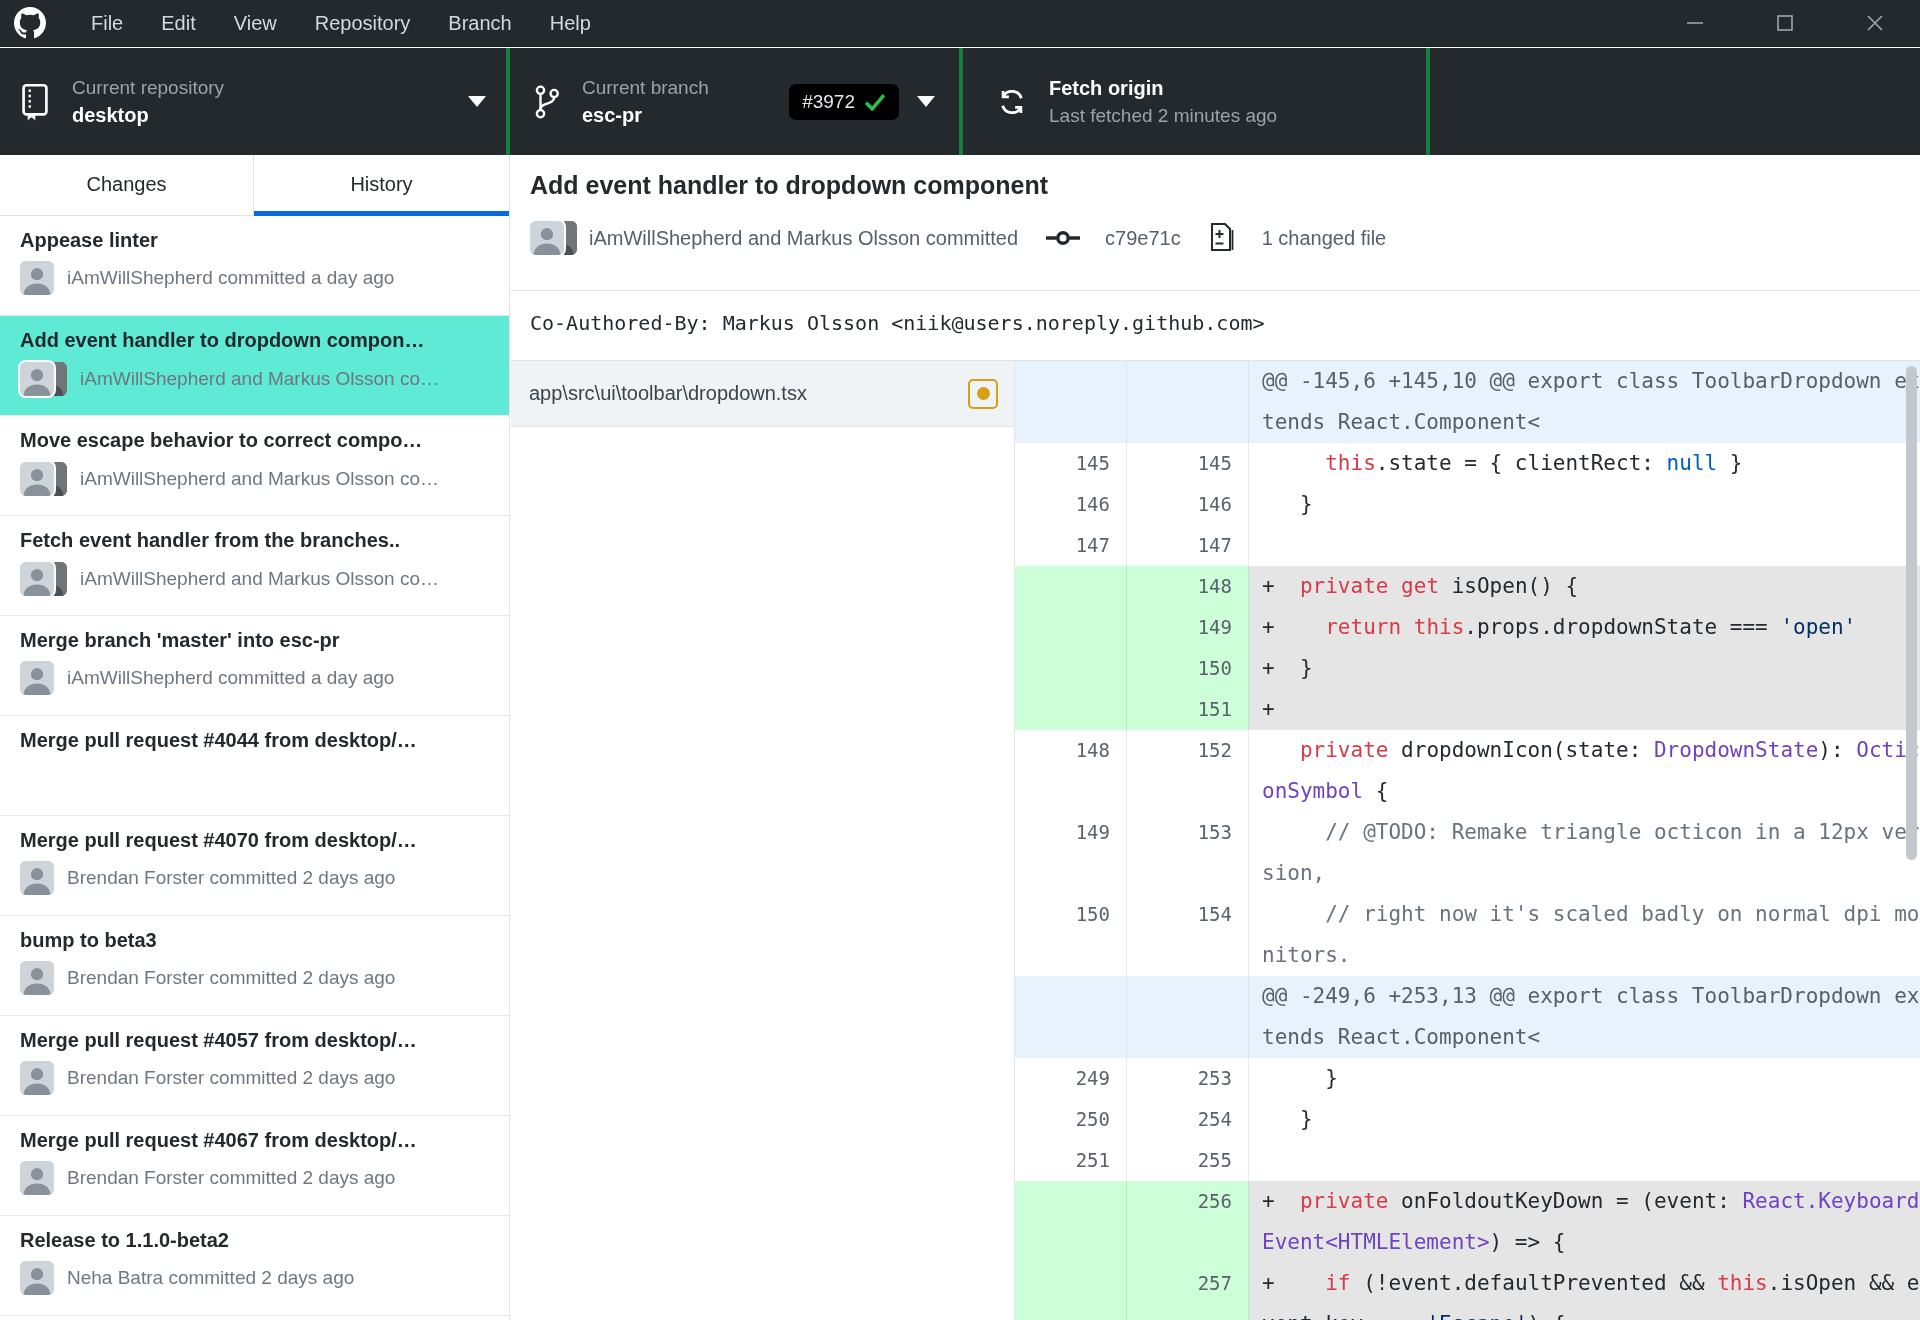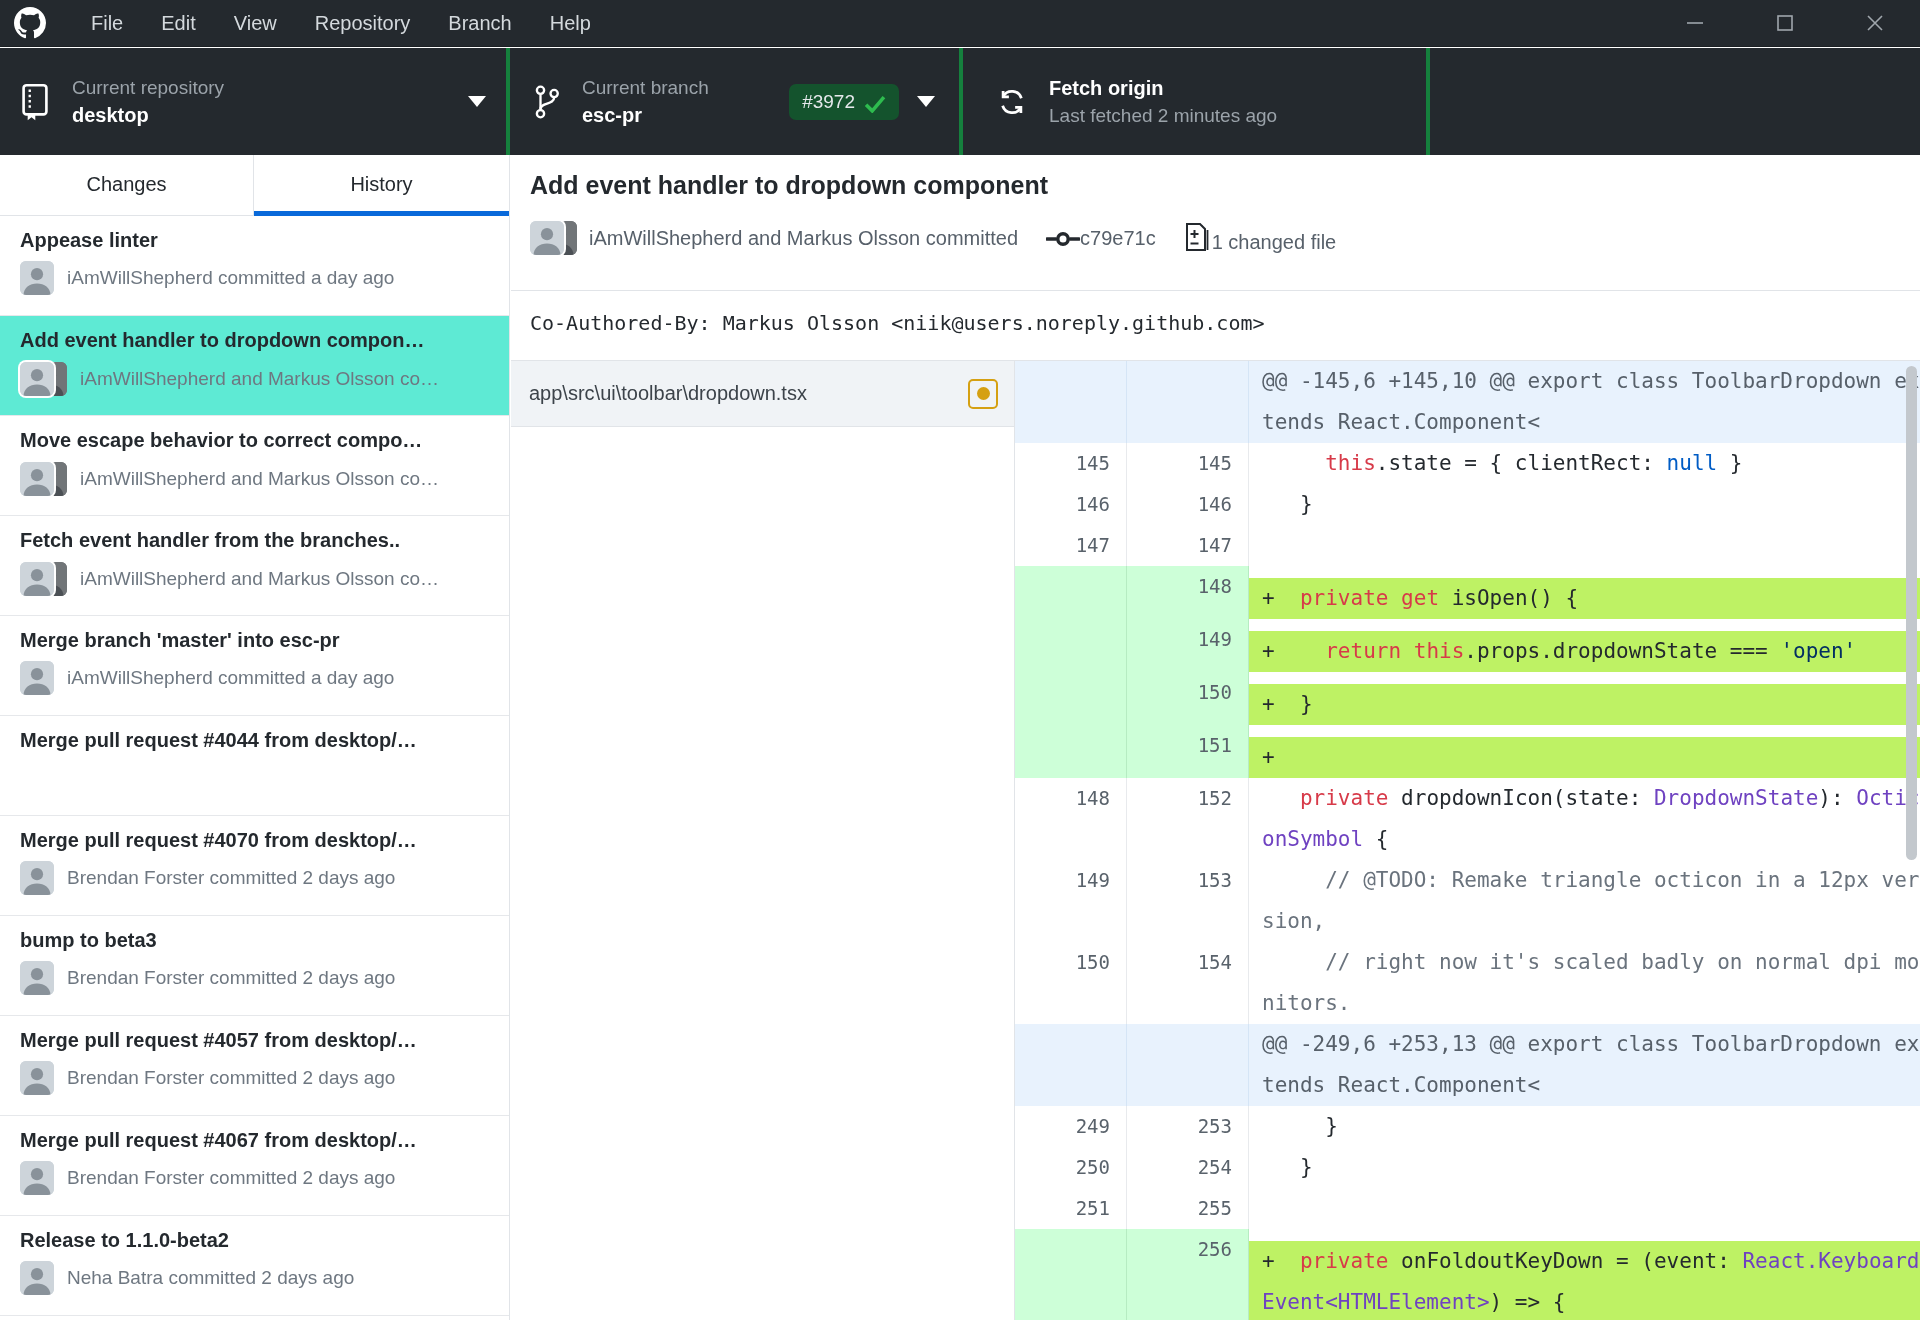--- a/index.html
+++ b/index.html
@@ -21,21 +21,21 @@
   .tb-repo{width:510px;padding:0 20px;}
   .tb-branch{width:453px;padding:0 24px;}
   .tb-fetch{width:467px;padding:0 34px;}
   .tb-icon{flex:none;margin-right:22px;}
   .tb-text{display:flex;flex-direction:column;gap:5px;}
   .tb-label{font-size:19px;color:#9ba3aa;}
   .tb-value{font-size:20px;font-weight:bold;color:#ffffff;}
   .tb-sub{font-size:19px;color:#9ba3aa;}
   .caret{width:0;height:0;border-left:9px solid transparent;border-right:9px solid transparent;
     border-top:11px solid #ffffff;margin-left:auto;}
-  .pr-badge{display:flex;align-items:flex-end;gap:9px;background:#14532d;border-radius:7px;
+  .pr-badge{display:flex;align-items:center;gap:9px;background:#000000;border-radius:7px;
     padding:7px 13px;margin-left:auto;margin-right:18px;}
   .pr-badge span{color:#e6e9ec;font-size:19px;}
 
   
   .sidebar{position:absolute;left:0;top:155px;width:510px;height:1165px;background:#fff;
     border-right:1px solid #e1e4e8;overflow:hidden;}
   .tabbar{display:flex;height:61px;border-bottom:1px solid #e1e4e8;}
   .tab{width:254px;text-align:center;font-size:20px;color:#24292e;line-height:58px;height:61px;cursor:pointer;}
   .tab.first{border-right:1px solid #e1e4e8;}
   .tab.active{border-bottom:5px solid #0969da;width:255px;}
@@ -52,21 +52,21 @@
   .avatar-stack .avatar{position:absolute;top:1px;}
   .avatar-stack .back{left:13px;filter:brightness(.55);}
   .avatar-stack .front{left:0;box-shadow:0 0 0 2px #fff;}
 
   
   .main{position:absolute;left:511px;top:155px;width:1409px;height:1165px;background:#fff;}
   .commit-header{height:135px;padding:16px 26px 0 19px;}
   .commit-title{font-size:25px;font-weight:600;color:#24292e;}
   .commit-meta{display:flex;align-items:center;margin-top:20px;color:#57606a;font-size:20px;}
   .meta-authors{margin-left:12px;}
-  .meta-group{display:flex;align-items:flex-end;margin-left:28px;gap:0;}
+  .meta-group{display:flex;align-items:center;margin-left:28px;gap:25px;}
   .commit-desc{height:70px;border-top:1px solid #e1e4e8;padding:20px 0 0 19px;
     font-family:"DejaVu Sans Mono",monospace;font-size:20px;color:#24292e;}
 
   
   .content{display:flex;height:960px;border-top:1px solid #e1e4e8;}
   .file-panel{width:504px;flex:none;border-right:1px solid #e1e4e8;}
   .file-row{height:66px;background:#f0f3f6;border-bottom:1px solid #e1e4e8;display:flex;
     align-items:center;padding:0 16px 0 18px;cursor:pointer;}
   .file-path{font-size:20px;color:#3c434a;}
   .mod-icon{margin-left:auto;width:30px;height:30px;border:2px solid #d5a012;border-radius:5px;
@@ -74,21 +74,21 @@
   .mod-icon i{width:13px;height:13px;border-radius:50%;background:#d5a012;display:block;}
 
   .diff-panel{position:relative;flex:1;overflow:hidden;font-family:"DejaVu Sans Mono",monospace;}
   .diff-row{display:flex;min-height:41px;}
   .gut{flex:none;width:112px;text-align:right;padding-right:16px;border-right:1px solid #e8eaed;
     font-size:19px;line-height:41px;color:#59626b;}
   .gut.new{width:122px;}
   .code{flex:none;width:672px;padding-left:13px;font-size:21px;line-height:41px;color:#24292e;
     white-space:pre-wrap;word-break:break-all;}
   .diff-row.add .gut{background:#cdffd8;border-right-color:#b6ecc2;}
-  .diff-row.add .code{background:#bef264;margin-top:12px;}
+  .diff-row.add .code{background:#e5e5e5;}
   .diff-row.hunk .gut{background:#e8f2fd;border-right-color:#d5e5f6;}
   .diff-row.hunk .code{background:#e8f2fd;color:#57606a;}
   .tok-kw{color:#d73a49;} .tok-type{color:#6f42c1;} .tok-str{color:#032f62;}
   .tok-num{color:#005cc5;} .tok-com{color:#6a737d;}
   .vthumb{position:absolute;right:3px;top:5px;width:11px;height:494px;background:#c3c8cd;border-radius:6px;cursor:pointer;}
 </style>
 </head>
 <body>
 
 <div class="titlebar">

